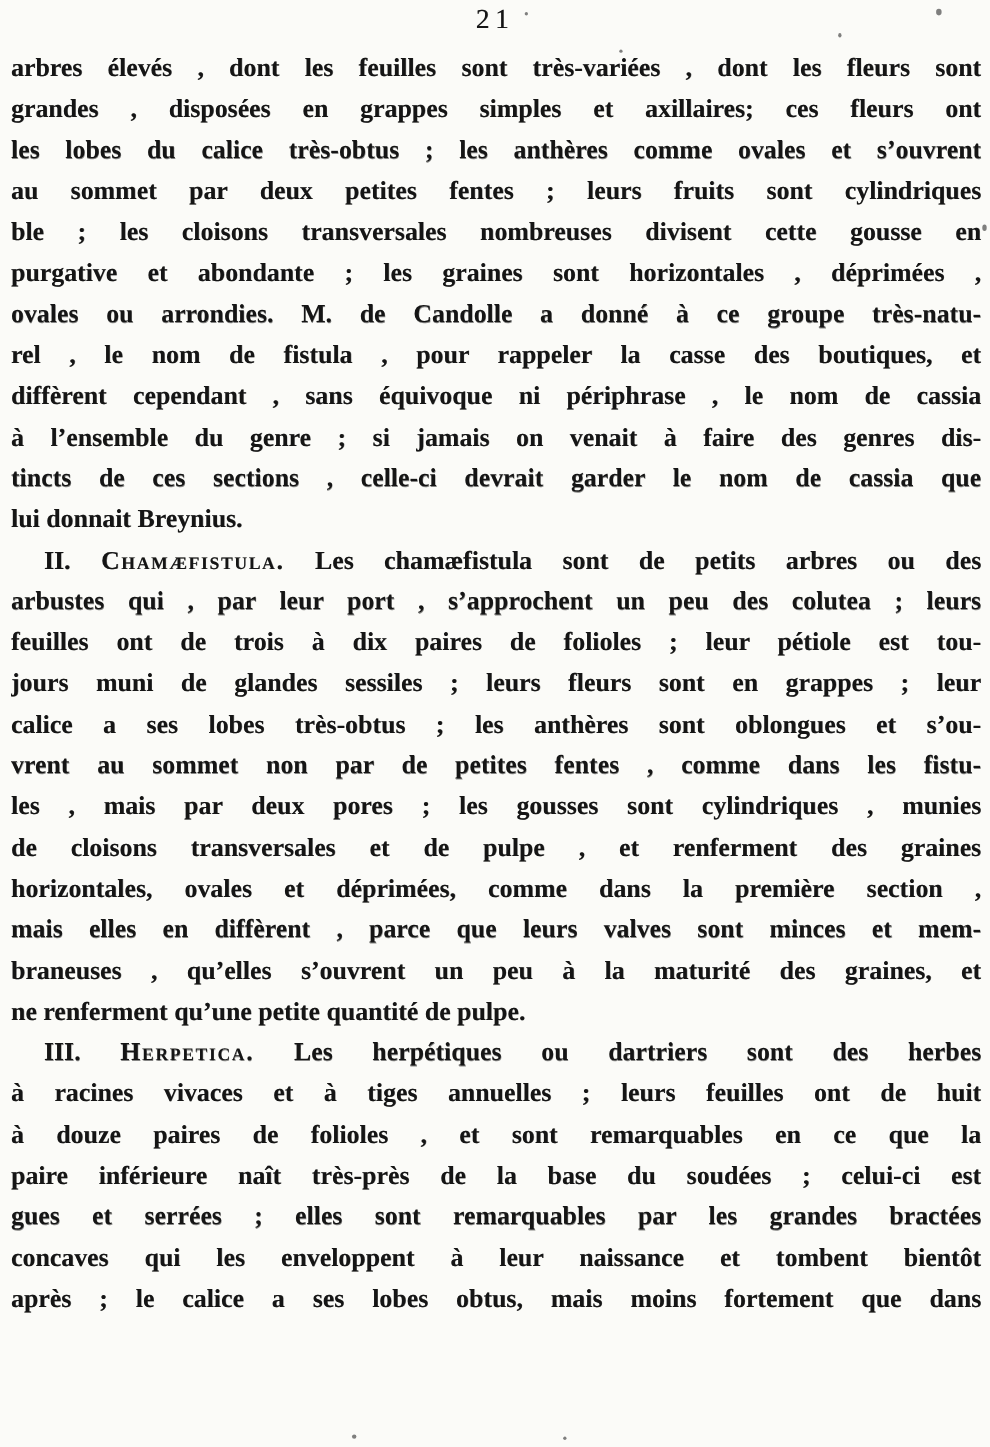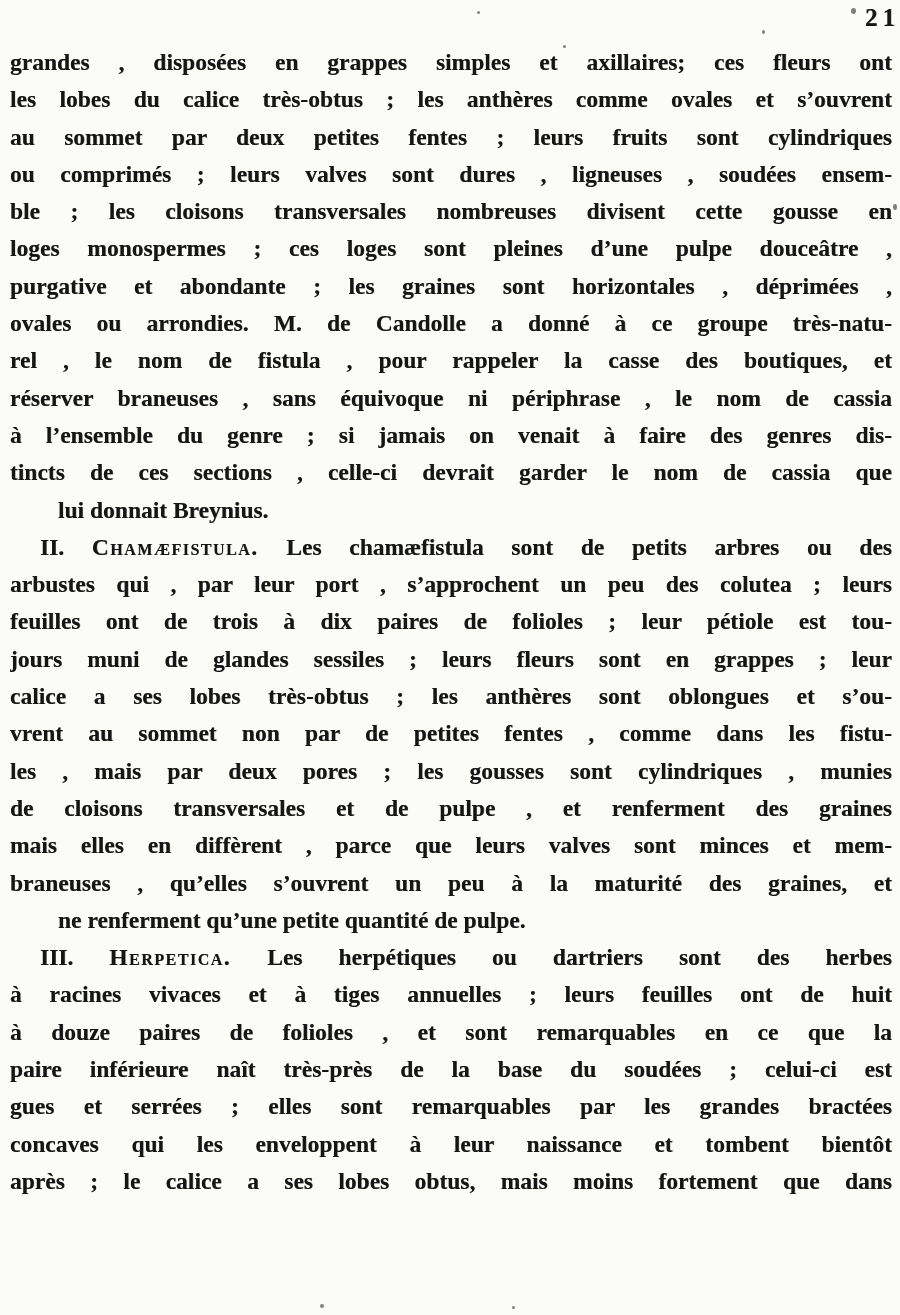--- a/index.html
+++ b/index.html
@@ -15,23 +15,23 @@
     width: 900px;
     height: 1315px;
     font-family: "Liberation Serif", "DejaVu Serif", serif;
     color: #151515;
   }
   .page-number {
     position: absolute;
     top: 4px;
     left: 0;
     width: 900px;
-    text-align: right;
+    text-align: center;
     font-size: 25px;
-    font-weight: 700;
+    font-weight: 400;
     letter-spacing: 5px;
     text-shadow: 0.4px 0.4px 0 rgba(10,10,10,0.55);
   }
   .text-block {
     position: absolute;
     top: 44px;
     left: 10px;
     width: 882px;
   }
   .line {
@@ -40,21 +40,20 @@
     font-size: 23.5px;
     font-weight: 700;
     text-align: justify;
     text-align-last: justify;
     overflow: hidden;
     white-space: normal;
     text-shadow: 0.35px 0.35px 0 rgba(15,15,15,0.5);
   }
   .line.last {
     text-align-last: left;
-    margin-left: 48px;
   }
   .line.indent {
     text-indent: 30px;
   }
   .italic {
   }
   .smallcaps {
     font-variant: small-caps;
     letter-spacing: 1.5px;
     margin-top: 28px;
@@ -66,41 +65,41 @@
     opacity: 0.7;
   }
 </style>
 </head>
 <body>
 
 <div class="page">
   <div class="page-number">21</div>
 
   <div class="text-block">
+      <div class="line"><span>arbres élevés , dont les feuilles sont très-variées , dont les fleurs sont</span></div>
       <div class="line"><span>grandes , disposées en grappes simples et axillaires; ces fleurs ont</span></div>
       <div class="line"><span>les lobes du calice très-obtus ; les anthères comme ovales et s’ouvrent</span></div>
       <div class="line"><span>au sommet par deux petites fentes ; leurs fruits sont cylindriques</span></div>
-      <div class="line"><span>ou comprimés ; leurs valves sont dures , ligneuses , soudées ensem-</span></div>
       <div class="line"><span>ble ; les cloisons transversales nombreuses divisent cette gousse en</span></div>
-      <div class="line"><span>loges monospermes ; ces loges sont pleines d’une pulpe douceâtre ,</span></div>
       <div class="line"><span>purgative et abondante ; les graines sont horizontales , déprimées ,</span></div>
       <div class="line"><span>ovales ou arrondies. M. de Candolle a donné à ce groupe très-natu-</span></div>
       <div class="line"><span>rel , le nom de </span><span class="italic">fistula</span><span> , pour rappeler la casse des boutiques, et</span></div>
-      <div class="line"><span>réserver braneuses , sans équivoque ni périphrase , le nom de </span><span class="italic">cassia</span></div>
+      <div class="line"><span>diffèrent cependant , sans équivoque ni périphrase , le nom de </span><span class="italic">cassia</span></div>
       <div class="line"><span>à l’ensemble du genre ; si jamais on venait à faire des genres dis-</span></div>
       <div class="line"><span>tincts de ces sections , celle-ci devrait garder le nom de </span><span class="italic">cassia</span><span> que</span></div>
       <div class="line last"><span>lui donnait Breynius.</span></div>
       <div class="line indent"><span>II. </span><span class="smallcaps">Chamæfistula.</span><span> Les </span><span class="italic">chamæfistula</span><span> sont de petits arbres ou des</span></div>
       <div class="line"><span>arbustes qui , par leur port , s’approchent un peu des </span><span class="italic">colutea</span><span> ; leurs</span></div>
       <div class="line"><span>feuilles ont de trois à dix paires de folioles ; leur pétiole est tou-</span></div>
       <div class="line"><span>jours muni de glandes sessiles ; leurs fleurs sont en grappes ; leur</span></div>
       <div class="line"><span>calice a ses lobes très-obtus ; les anthères sont oblongues et s’ou-</span></div>
       <div class="line"><span>vrent au sommet non par de petites fentes , comme dans les fistu-</span></div>
       <div class="line"><span>les , mais par deux pores ; les gousses sont cylindriques , munies</span></div>
       <div class="line"><span>de cloisons transversales et de pulpe , et renferment des graines</span></div>
+      <div class="line"><span>horizontales, ovales et déprimées, comme dans la première section ,</span></div>
       <div class="line"><span>mais elles en diffèrent , parce que leurs valves sont minces et mem-</span></div>
       <div class="line"><span>braneuses , qu’elles s’ouvrent un peu à la maturité des graines, et</span></div>
       <div class="line last"><span>ne renferment qu’une petite quantité de pulpe.</span></div>
       <div class="line indent"><span>III. </span><span class="smallcaps">Herpetica.</span><span> Les herpétiques ou dartriers sont des herbes</span></div>
       <div class="line"><span>à racines vivaces et à tiges annuelles ; leurs feuilles ont de huit</span></div>
       <div class="line"><span>à douze paires de folioles , et sont remarquables en ce que la</span></div>
       <div class="line"><span>paire inférieure naît très-près de la base du soudées ; celui-ci est</span></div>
       <div class="line"><span>gues et serrées ; elles sont remarquables par les grandes bractées</span></div>
       <div class="line"><span>concaves qui les enveloppent à leur naissance et tombent bientôt</span></div>
       <div class="line"><span>après ; le calice a ses lobes obtus, mais moins fortement que dans</span></div>

